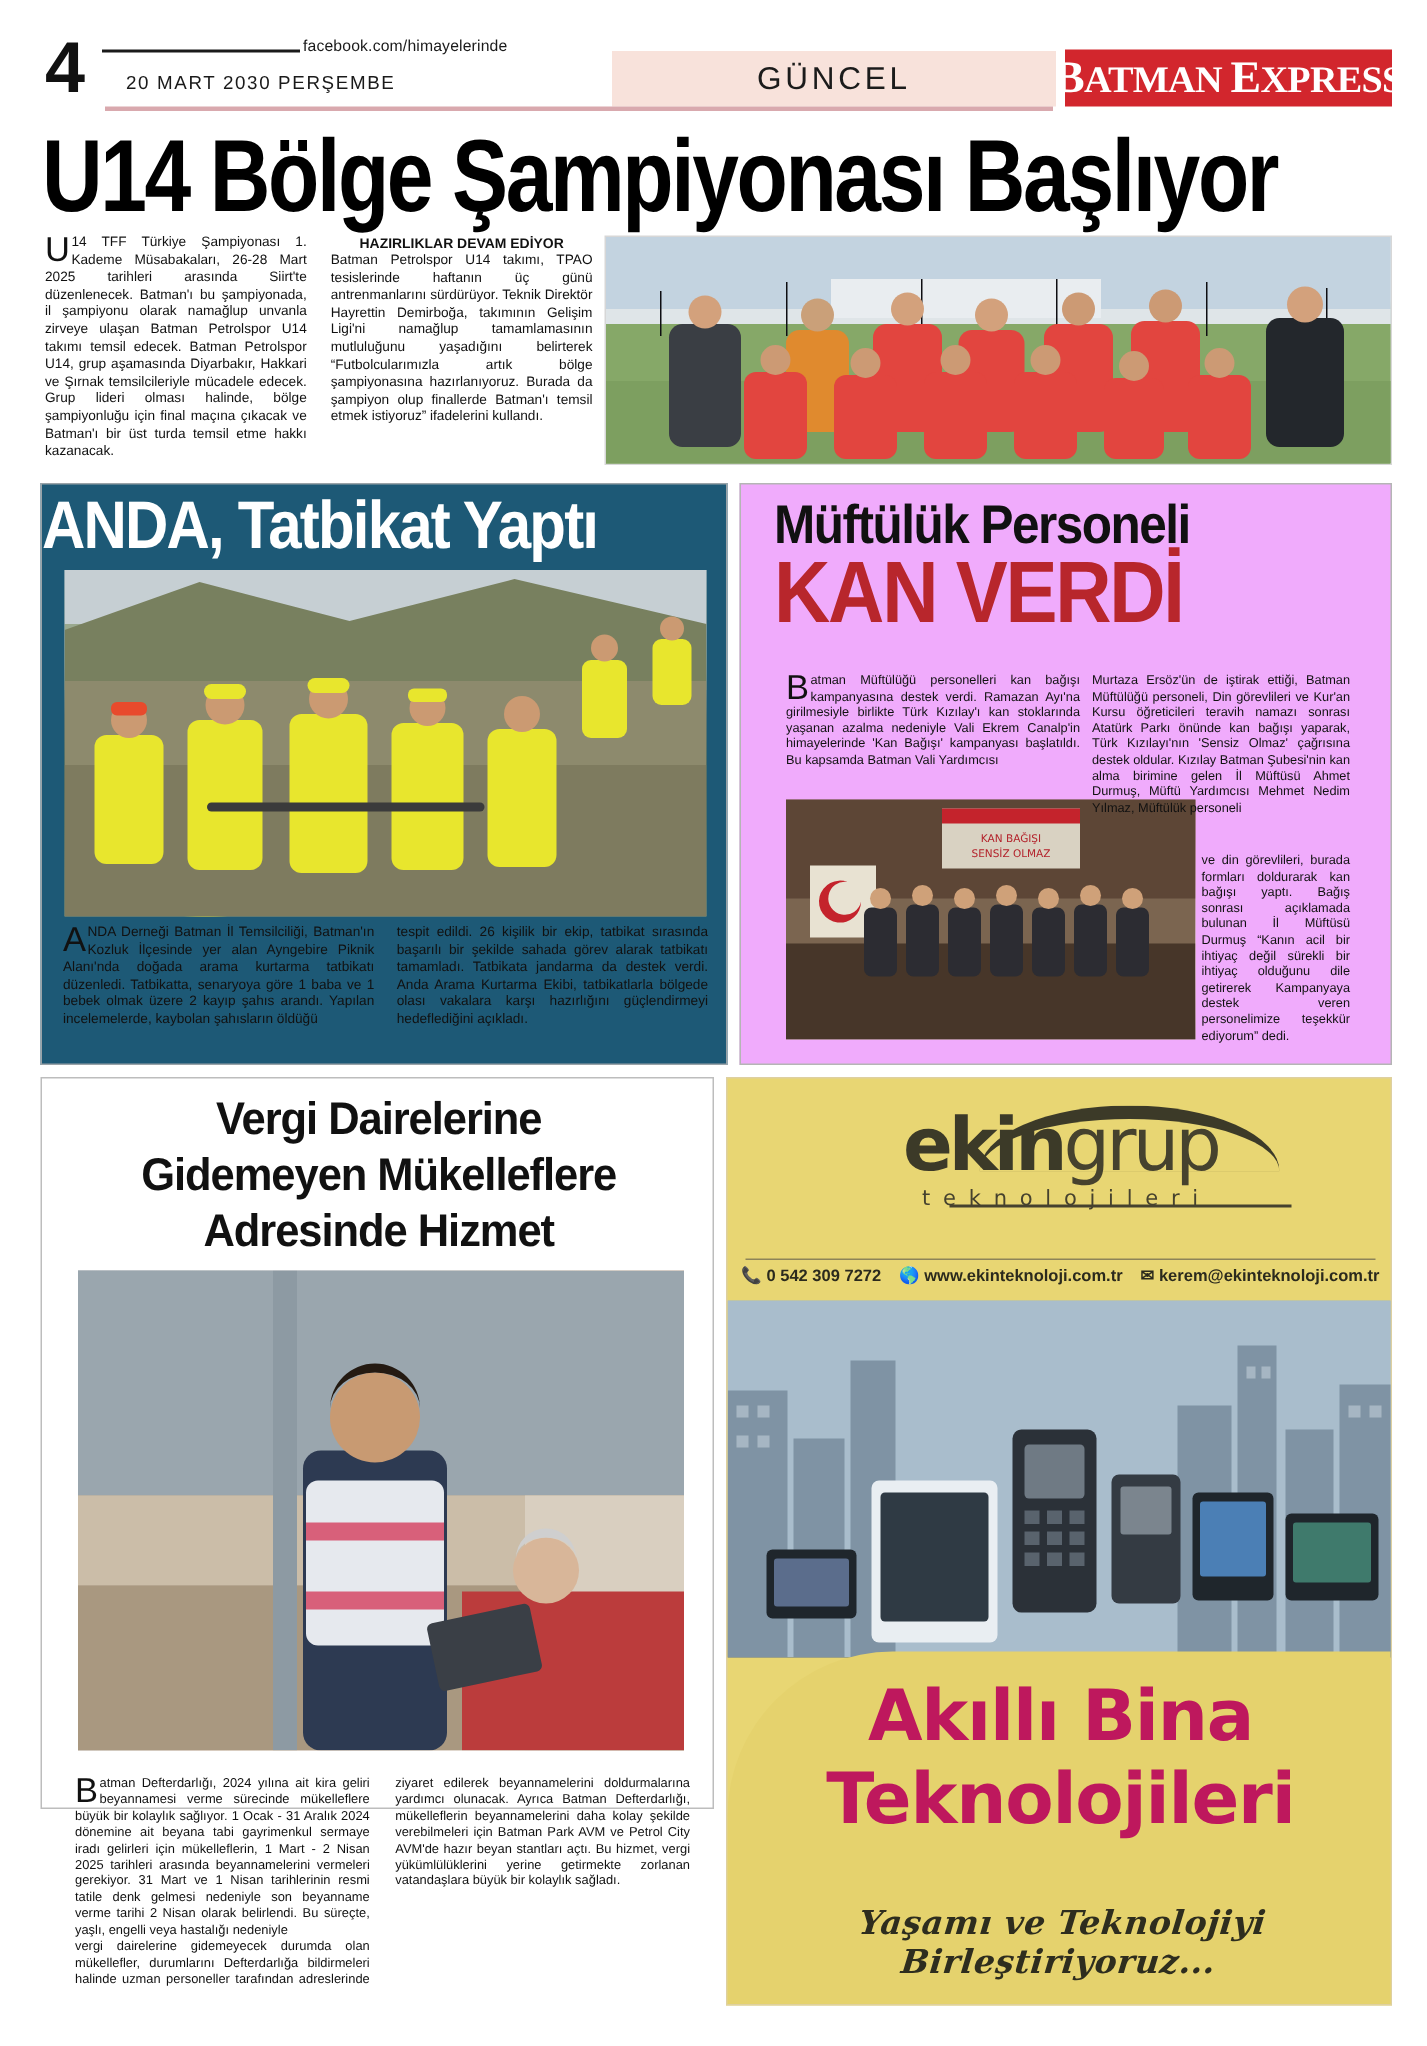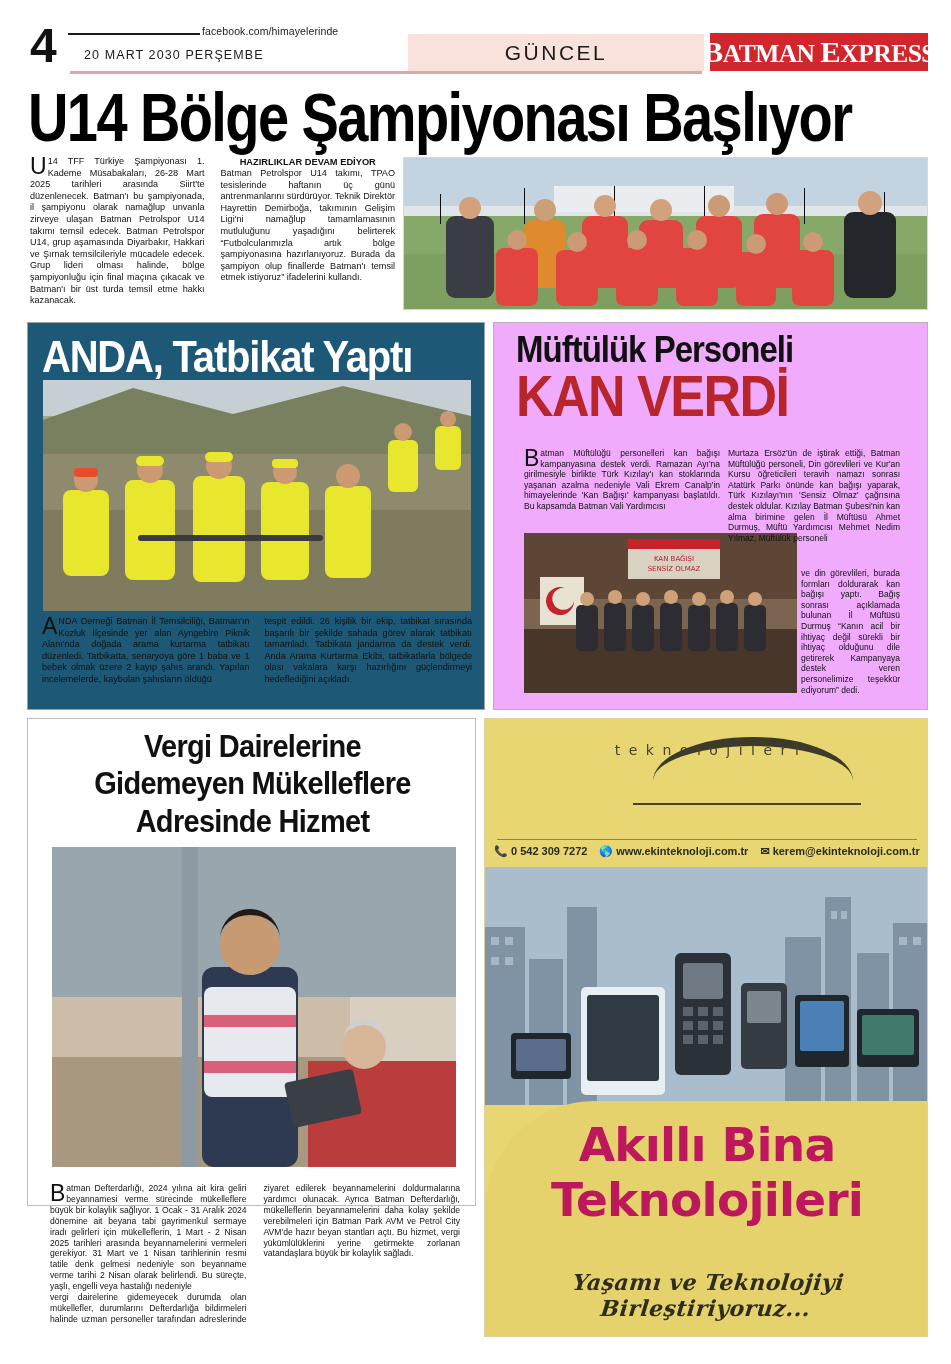--- a/index.html
+++ b/index.html
@@ -78,21 +78,21 @@
     padding-right: 1px; padding-top: 1px;
   }
 
   
   .anda-box {
     position: absolute; left: 27px; top: 322px; width: 458px; height: 388px;
     border: 1px solid #9aa3a8; background: #1d5976;
   }
   .anda-head {
     position: absolute; left: 0; top: 0; width: 100%; height: 56px;
-    display: flex; align-items: flex-end; padding-left: 14px;
+    display: flex; align-items: center; 
   }
   .anda-head span {
     color: #fff; font-weight: 700; font-size: 40px; letter-spacing: -1.2px;
     transform: scaleY(1.12); transform-origin: left center; white-space: nowrap;
   }
   .anda-photo {
     position: absolute; left: 15px; top: 57px; width: 428px; height: 231px;
     overflow: hidden;
     background:
       radial-gradient(circle at 22% 88%, #e9e332 0 7%, transparent 8%),
@@ -466,20 +466,21 @@
 
     <div class="vergi-body btext">
       <p class="dropcap">Batman Defterdarlığı, 2024 yılına ait kira geliri beyannamesi verme sürecinde mükelleflere büyük bir kolaylık sağlıyor. 1 Ocak - 31 Aralık 2024 dönemine ait beyana tabi gayrimenkul sermaye iradı gelirleri için mükelleflerin, 1 Mart - 2 Nisan 2025 tarihleri arasında beyannamelerini vermeleri gerekiyor. 31 Mart ve 1 Nisan tarihlerinin resmi tatile denk gelmesi nedeniyle son beyanname verme tarihi 2 Nisan olarak belirlendi. Bu süreçte, yaşlı, engelli veya hastalığı nedeniyle</p>
       <p>vergi dairelerine gidemeyecek durumda olan mükellefler, durumlarını Defterdarlığa bildirmeleri halinde uzman personeller tarafından adreslerinde ziyaret edilerek beyannamelerini doldurmalarına yardımcı olunacak. Ayrıca Batman Defterdarlığı, mükelleflerin beyannamelerini daha kolay şekilde verebilmeleri için Batman Park AVM ve Petrol City AVM'de hazır beyan stantları açtı. Bu hizmet, vergi yükümlülüklerini yerine getirmekte zorlanan vatandaşlara büyük bir kolaylık sağladı.</p>
     </div>
   </div>
 
   <div class="ad-box">
     <div class="ad-swoosh"></div>
     <div class="ad-logo">
+      <div class="mark"><span>ekin</span><span class="lite">grup</span></div>
       <div class="sub">teknolojileri</div>
     </div>
     <div class="ad-logo-rule"></div>
     <div class="ad-contact-rule"></div>
 
     <div class="ad-contact">
       <div class="item">
         <span class="icon-sm">📞</span>
         <span>0 542 309 7272</span>
       </div>

